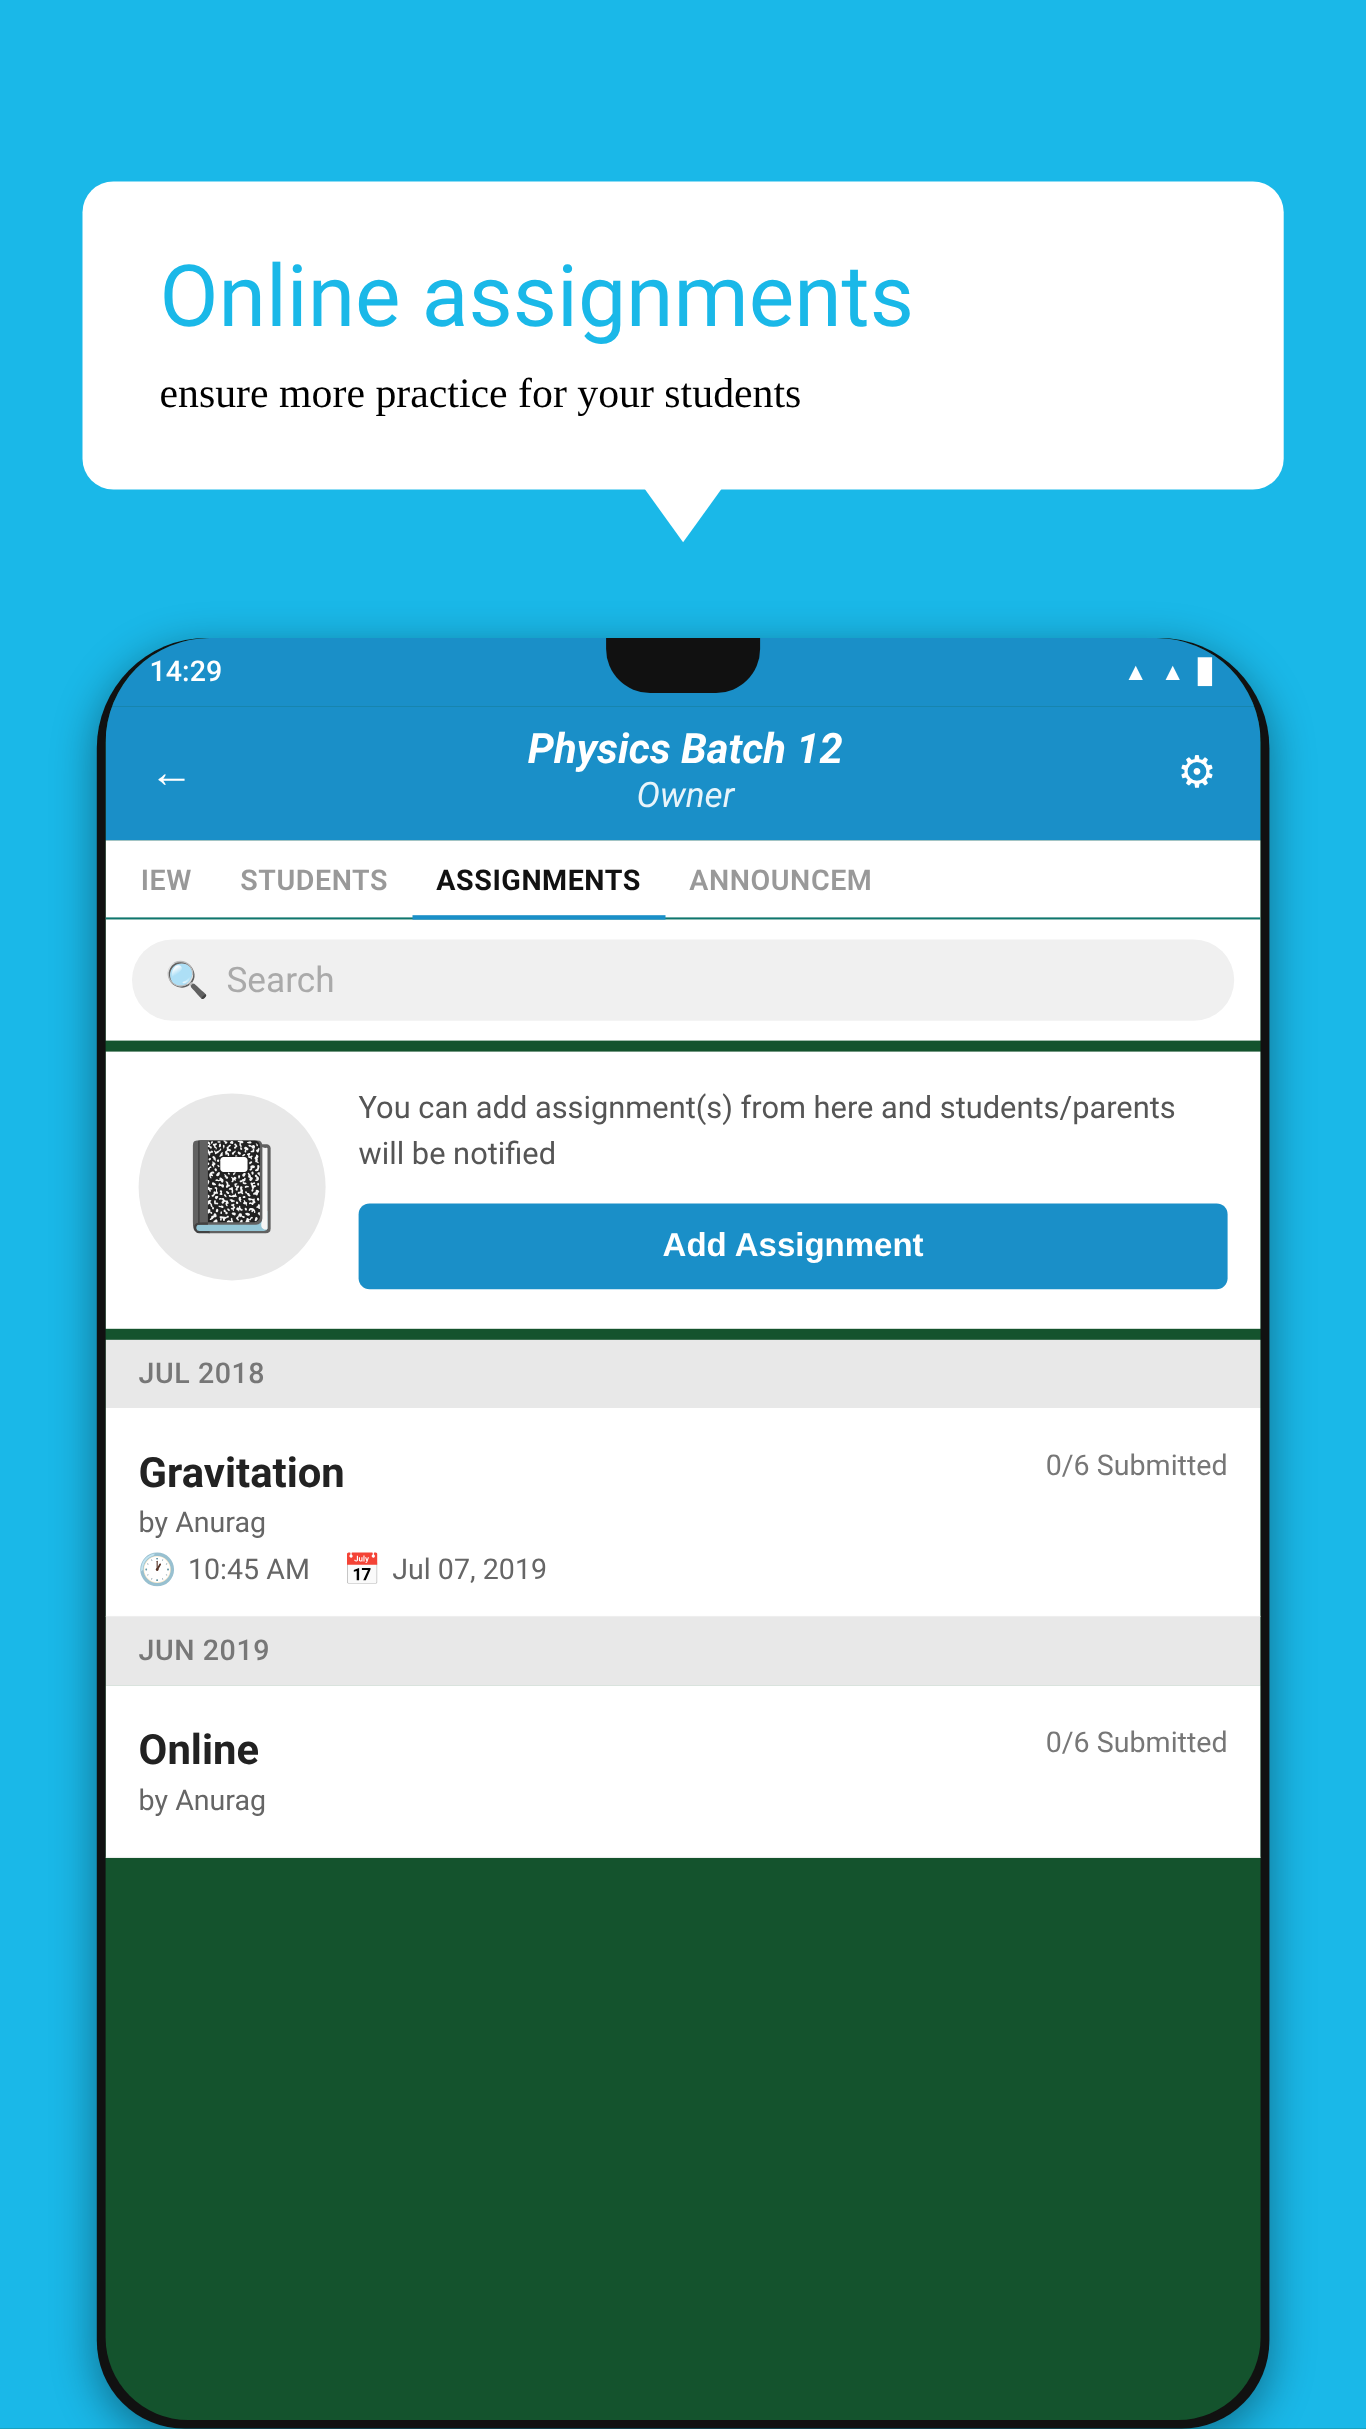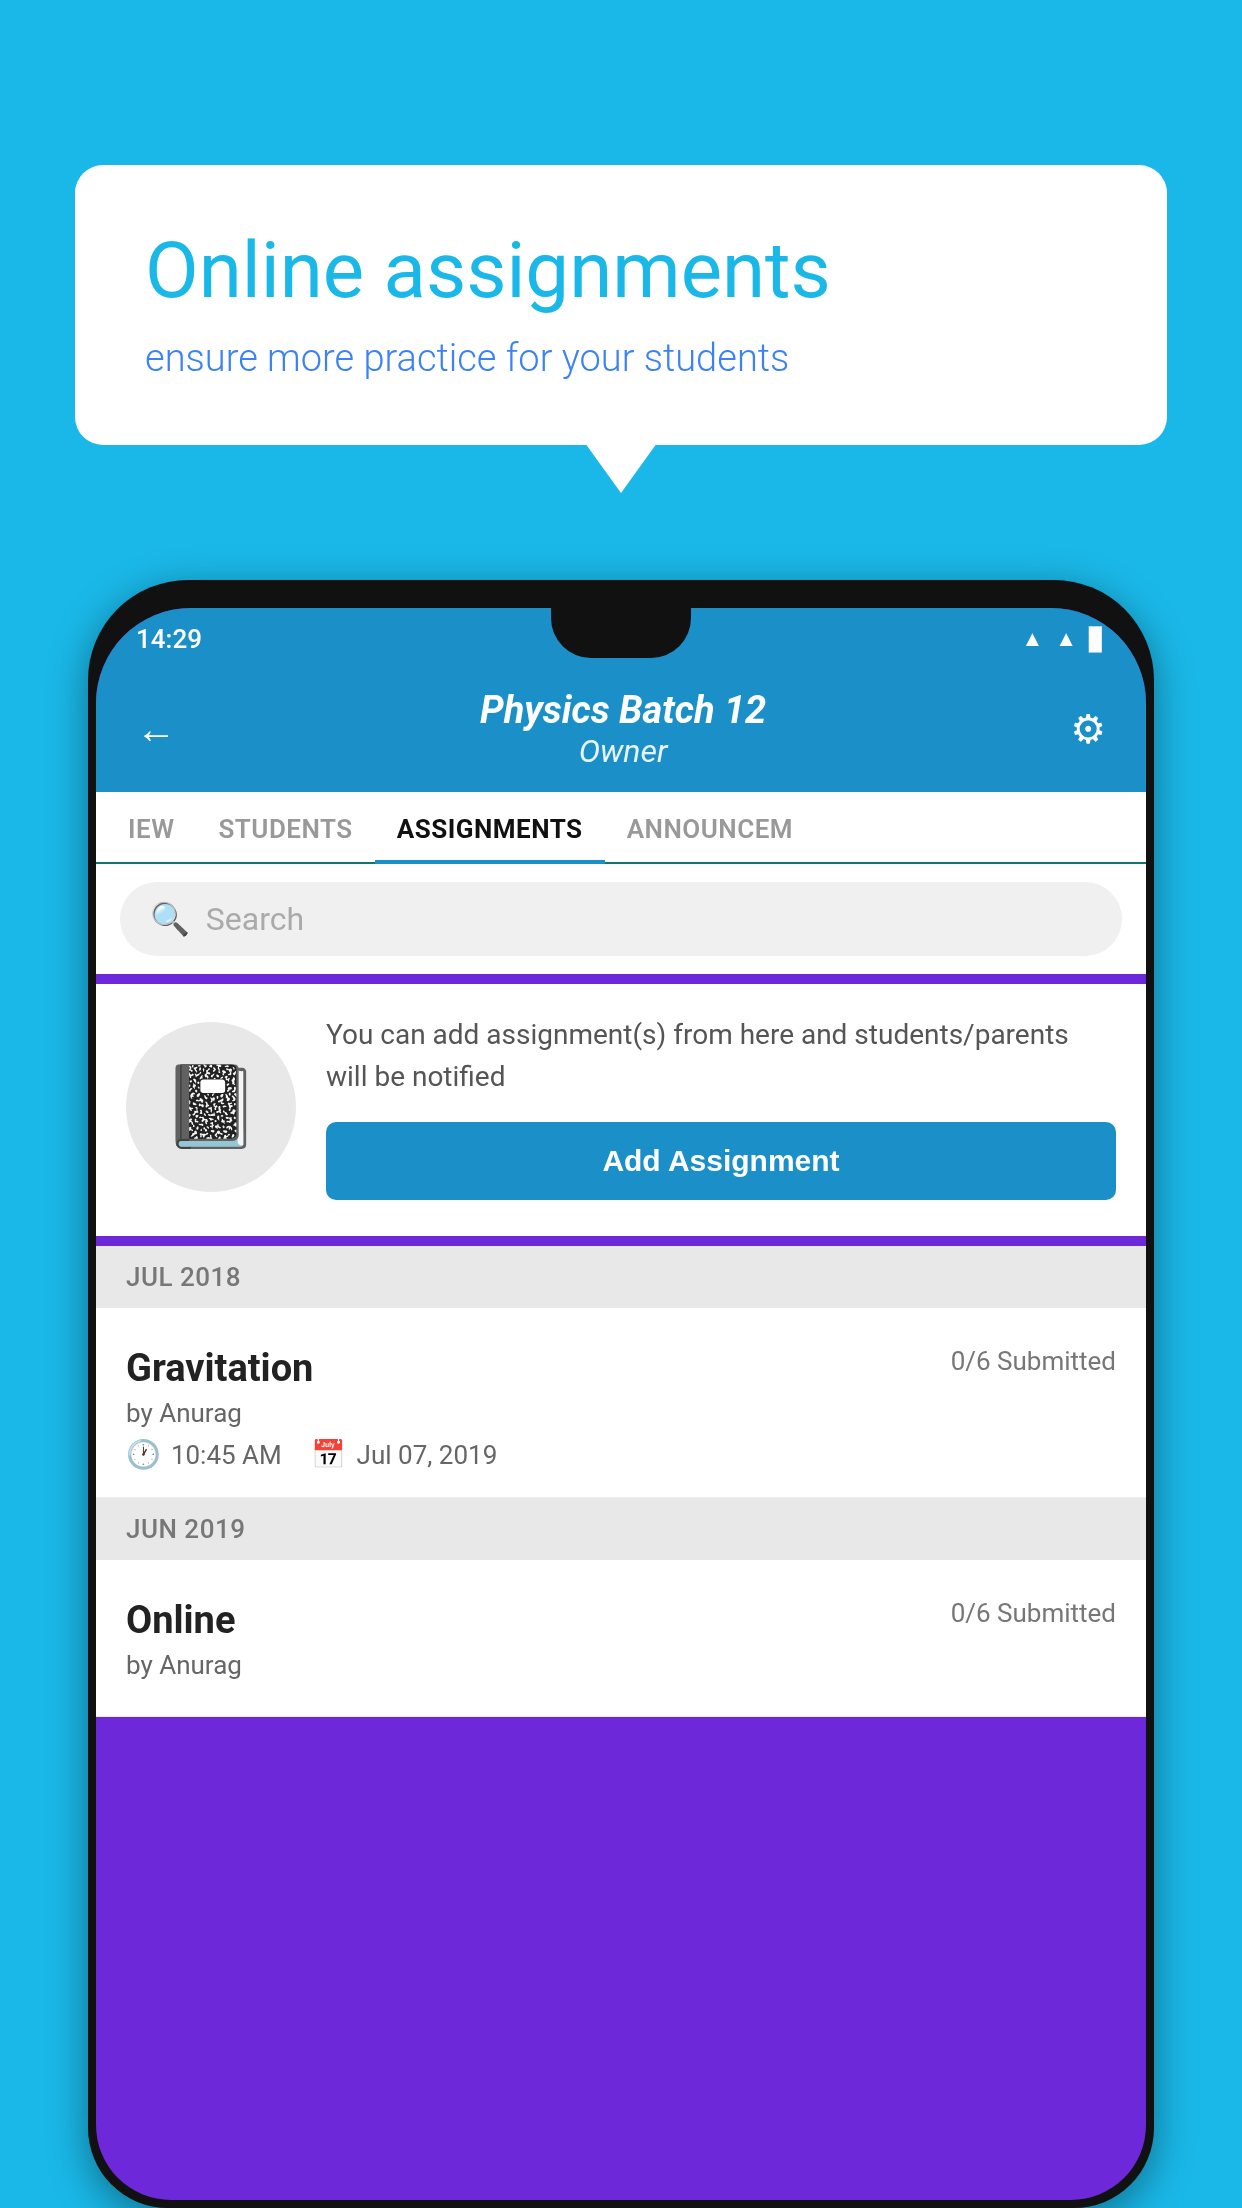--- a/index.html
+++ b/index.html
@@ -35,22 +35,23 @@
       border-top: 50px solid white;
     }
     .bubble-title {
       font-size: 78px;
       color: #1ab8e8;
       font-weight: 400;
       margin-bottom: 20px;
     }
     .bubble-subtitle {
       font-size: 38px;
-      color: #3b82f6;
+      color: #000000;
       font-weight: 300;
+      font-family: Liberation Serif, serif;
     }
 
     
     .phone-frame {
       position: absolute;
       top: 580px;
       left: 88px;
       right: 88px;
       bottom: 0;
       background: #111;
@@ -59,24 +60,23 @@
       overflow: hidden;
     }
 
     
     .phone-screen {
       position: absolute;
       top: 0;
       left: 8px;
       right: 8px;
       bottom: 8px;
-      background: #6d28d9;
+      background: #14532d;
       border-radius: 95px 95px 75px 75px;
       overflow: hidden;
-      margin-top: 28px;
     }
 
     
     .status-bar {
       background: #1a8fc8;
       height: 62px;
       display: flex;
       align-items: center;
       justify-content: space-between;
       padding: 0 40px;

